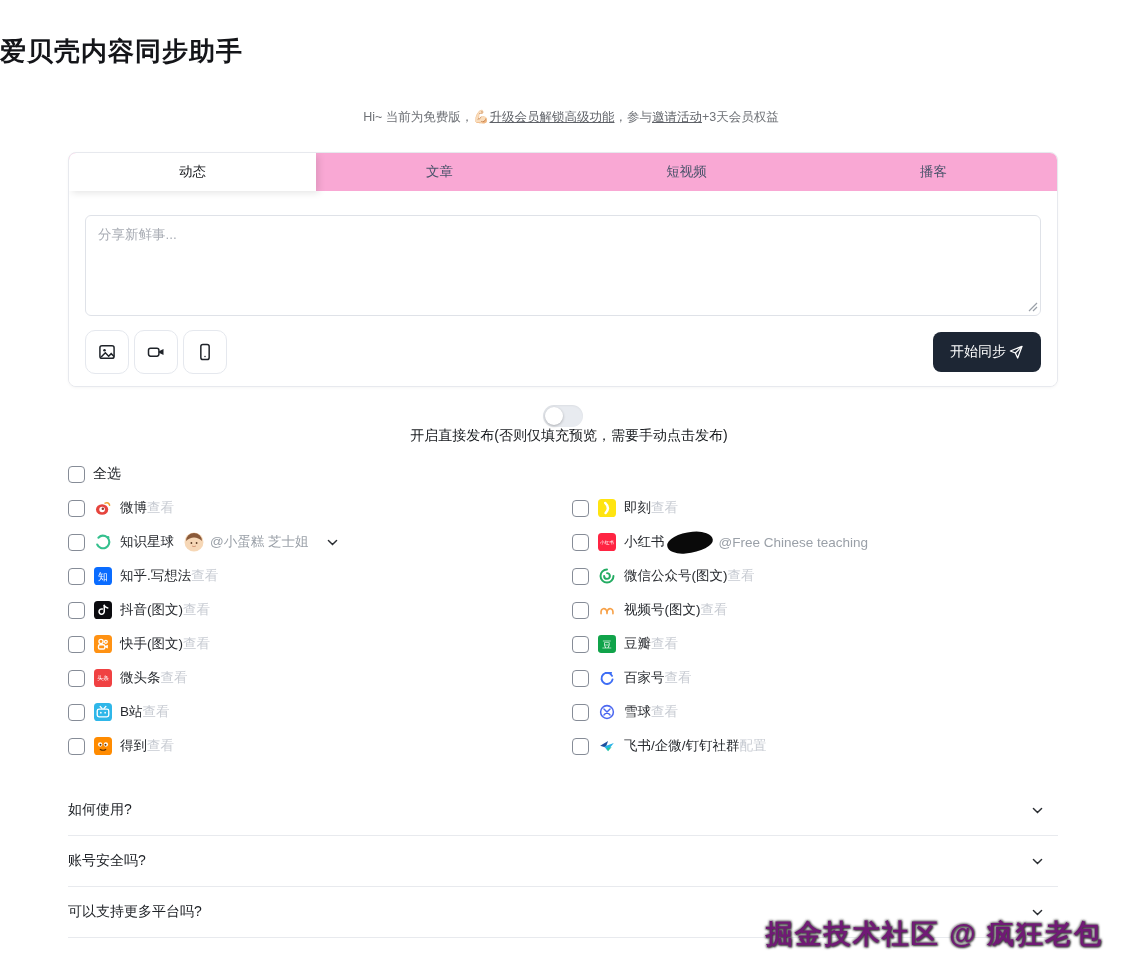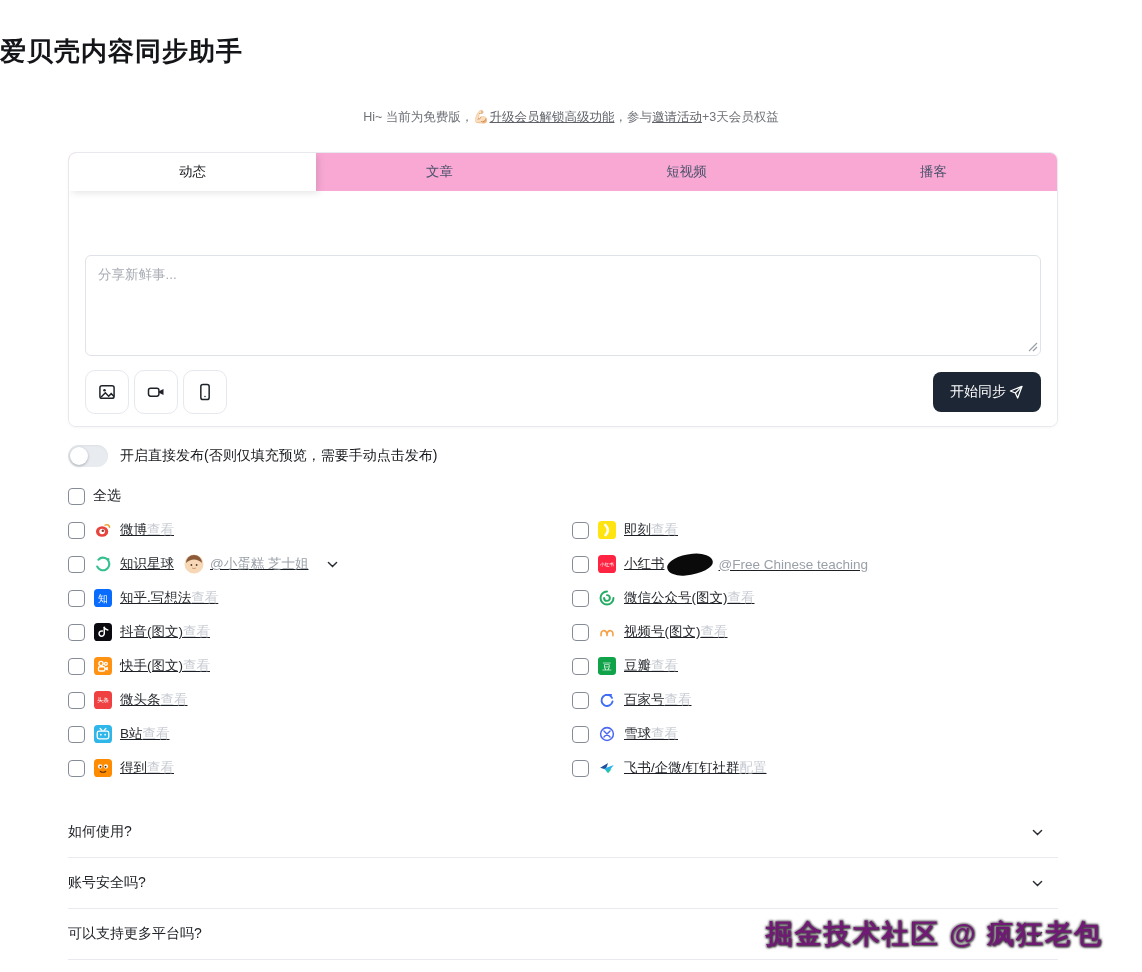--- a/index.html
+++ b/index.html
@@ -14,42 +14,42 @@
   .subtitle .emoji { font-size:13px; }
 
   .container { width:990px; margin:26px 0 0 68px; }
 
   
   .card { border:1px solid #e7e9ee; border-radius:8px; overflow:hidden; background:#fff; box-shadow:0 1px 3px rgba(0,0,0,.04); }
   .tabbar { display:flex; background:#f9a8d4; height:38px; }
   .tab { flex:1; display:flex; align-items:center; justify-content:center; font-size:13.5px; color:#49536a; cursor:pointer; }
   .tab.active { background:#fff; color:#121418; font-weight:500; box-shadow:3px 2px 7px rgba(0,0,0,.10); }
   .composer { padding:24px 16px 12px; background:#fff; }
-  .ta-wrap { position:relative;margin-top:40px; }
+  .ta-wrap { position:relative; }
   textarea {
     width:100%; height:101px; border:1px solid #dfe2e8; border-radius:6px; padding:10px 12px;
     font-size:13.5px; color:#333; resize:none; font-family:inherit; outline:none; display:block;
   }
   textarea::placeholder { color:#a9adb5; }
   .grip { position:absolute; right:3px; bottom:4px; line-height:0; }
   .composer-toolbar { margin-top:14px; display:flex; justify-content:space-between; align-items:center; }
   .tools { display:flex; gap:5px; }
   .tool-btn { width:44px; height:44px; border:1px solid #e5e8ee; border-radius:10px; background:#fff; display:flex; align-items:center; justify-content:center; cursor:pointer; }
   .sync-btn { height:40px; padding:0 17px; background:#1d2634; color:#fff; border:none; border-radius:8px; font-size:14px; display:flex; align-items:center; gap:2px; cursor:pointer; font-family:inherit; }
 
   
-  .toggle-row { margin-top:18px; display:flex; align-items:center; }
+  .toggle-row { margin-top:18px; display:flex; align-items:center;flex-direction:column; }
   .toggle { width:40px; height:22px; border-radius:11px; background:#e8ebf0; position:relative; cursor:pointer; box-shadow:inset 0 1px 2px rgba(0,0,0,.05); }
   .knob { width:18px; height:18px; border-radius:50%; background:#fff; position:absolute; left:2px; top:2px; box-shadow:0 1px 3px rgba(0,0,0,.28); }
   .toggle-label { margin-left:12px; font-size:14px; color:#15181c; }
   .select-all-row { margin-top:20px; display:flex; align-items:flex-end; }
   .select-all-row .lbl { margin-left:8px; font-size:14px; color:#1a1d22; }
 
   
-  .platform-grid { margin-top:8px; display:grid; grid-template-columns:504px auto;text-decoration:underline; }
+  .platform-grid { margin-top:8px; display:grid; grid-template-columns:504px auto; }
   .platform-row { height:34px; display:flex; align-items:center; }
   .cb { width:17px; height:17px; border:1.5px solid #868c97; border-radius:4px; background:#fff; flex:none; cursor:pointer; }
   .picon { width:18px; height:18px; margin-left:9px; flex:none; display:flex; line-height:0; }
   .pname { margin-left:8px; font-size:13.5px; color:#26292e; white-space:nowrap; }
   .paction { font-size:13.5px; color:#c7cbd2; cursor:pointer; }
   .avatar { width:20px; height:20px; margin-left:10px; flex:none; line-height:0; }
   .paccount { margin-left:6px; font-size:13.5px; color:#9aa0a8; white-space:nowrap; }
   .chev { margin-left:18px; display:flex; line-height:0; cursor:pointer; }
   .blob { width:46px; height:21px; margin-left:2px; background:#0a0a0a; border-radius:58% 42% 62% 38% / 55% 48% 52% 45%; transform:rotate(-6deg); flex:none; }
 

